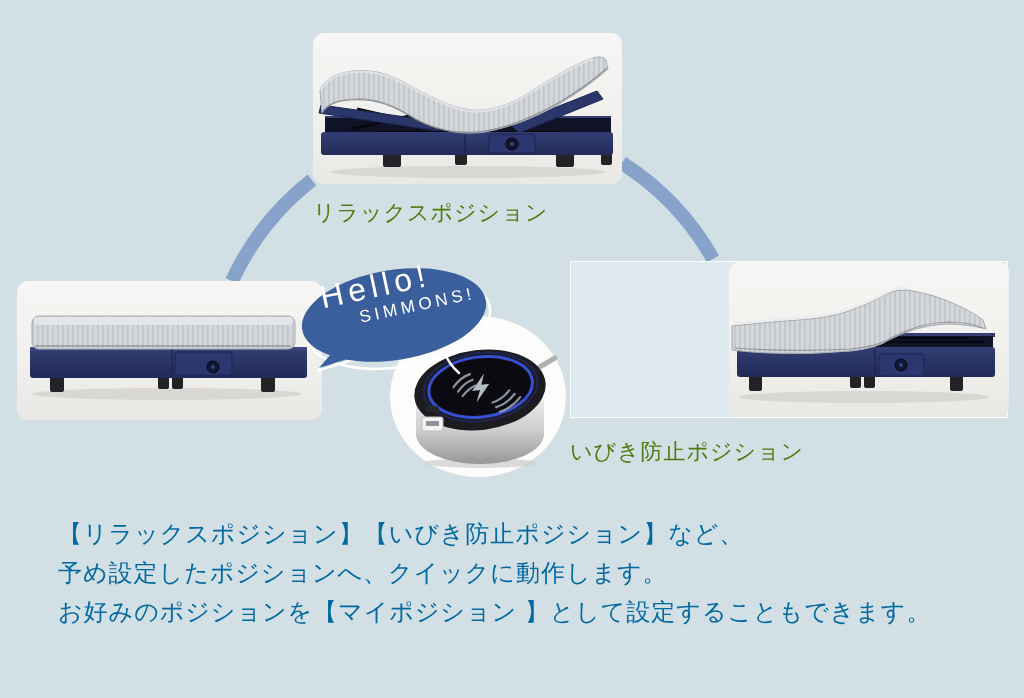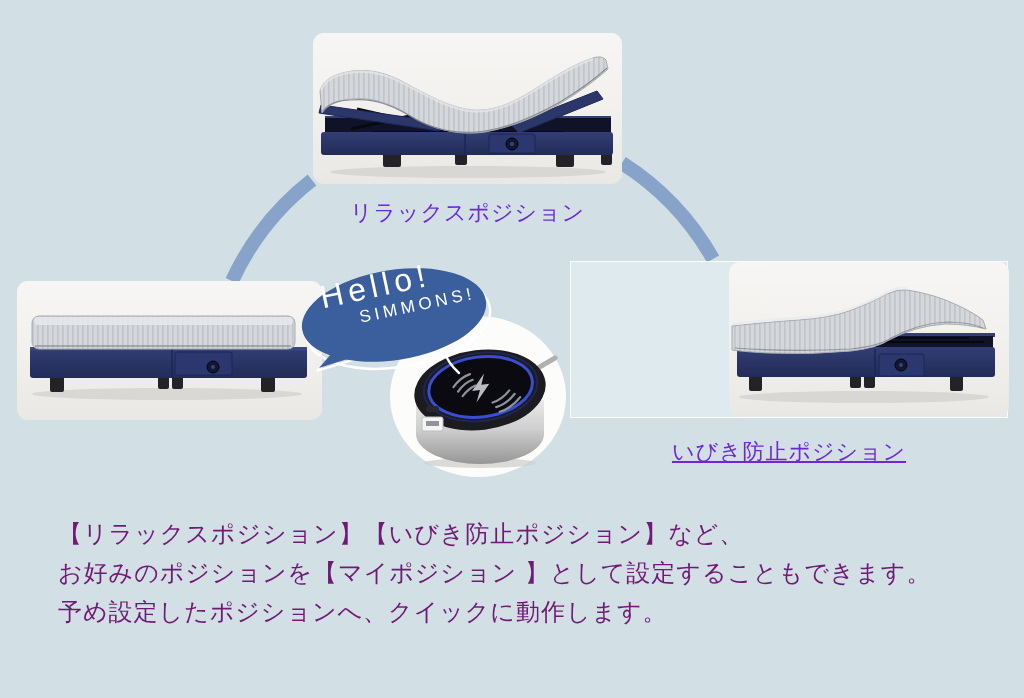--- a/index.html
+++ b/index.html
@@ -15,38 +15,38 @@
     border:1px solid rgba(255,255,255,0.8);
   }
 
   .card { position:absolute; overflow:hidden; border-radius:11px;
           background:linear-gradient(180deg,#f7f6f4 0%,#f1f0ed 55%,#e9e8e5 100%); }
   .card svg { display:block; }
   .card-relax { left:313px; top:33px;  width:309px; height:151px; }
   .card-flat  { left:17px;  top:281px; width:305px; height:139px; }
   .card-snore { left:729px; top:262px; width:280px; height:155px; }
 
-  .pos-label { position:absolute; color:#6d28d9; font-size:22px; letter-spacing:1px;
-               text-align:center; white-space:nowrap; }
+  .pos-label { position:absolute; color:#4d7c0f; font-size:22px; letter-spacing:1px;
+               white-space:nowrap; }
   .label-relax { left:313px; top:198px; width:309px; }
   .label-flat  { left:17px;  top:447px; width:305px; }
-  .label-snore { left:570px; top:437px; width:438px;text-decoration:underline; }
+  .label-snore { left:570px; top:437px; width:438px; }
 
   .device-backdrop { position:absolute; left:390px; top:316px; width:176px; height:161px;
                      border-radius:50%; background:#fcfcfb; }
   .device { position:absolute; left:408px; top:342px; }
 
   .bubble { position:absolute; left:293px; top:263px; }
   .bubble-text { position:absolute; left:317px; top:281px; width:170px;
                  transform:rotate(-12deg); transform-origin:0 0; color:#ffffff; }
   .bubble-text .hello   { font-size:32px; letter-spacing:5px; line-height:34px; }
   .bubble-text .simmons { font-size:17px; letter-spacing:4px; margin-left:34px; margin-top:1px; }
 
   .desc { position:absolute; left:58px; top:514px; width:950px;
-          color:#701a75; font-size:24px; line-height:39px; letter-spacing:1px; }
+          color:#0369a1; font-size:24px; line-height:39px; letter-spacing:1px; }
 </style>
 </head>
 <body>
 
 <div class="stage">
 
   <svg class="arcs" viewBox="0 0 1024 698">
     <path d="M312,180 A273,273 0 0 0 232,281" fill="none" stroke-width="14" opacity="0.9" stroke="#7e9cc7"></path>
     <path d="M622,163 A273,273 0 0 1 713,259" fill="none" stroke-width="14" opacity="0.9" stroke="#7e9cc7"></path>
   </svg>
@@ -207,17 +207,17 @@
     <path d="M44,84 L26,105 L64,93 Z" fill="#3b5f9c"></path>
     <path d="M152,90 Q155,100 166,110" stroke="#ffffff" stroke-width="2.5" fill="none" stroke-linecap="round"></path>
   </svg>
   <div class="bubble-text">
     <div class="hello">Hello!</div>
     <div class="simmons">SIMMONS!</div>
   </div>
 
   <div class="desc">
     <div>【リラックスポジション】【いびき防止ポジション】など、</div>
+    <div>予め設定したポジションへ、クイックに動作します。</div>
     <div>お好みのポジションを【マイポジション 】として設定することもできます。</div>
-    <div>予め設定したポジションへ、クイックに動作します。</div>
   </div>
 
 </div>
 
 </body></html>

